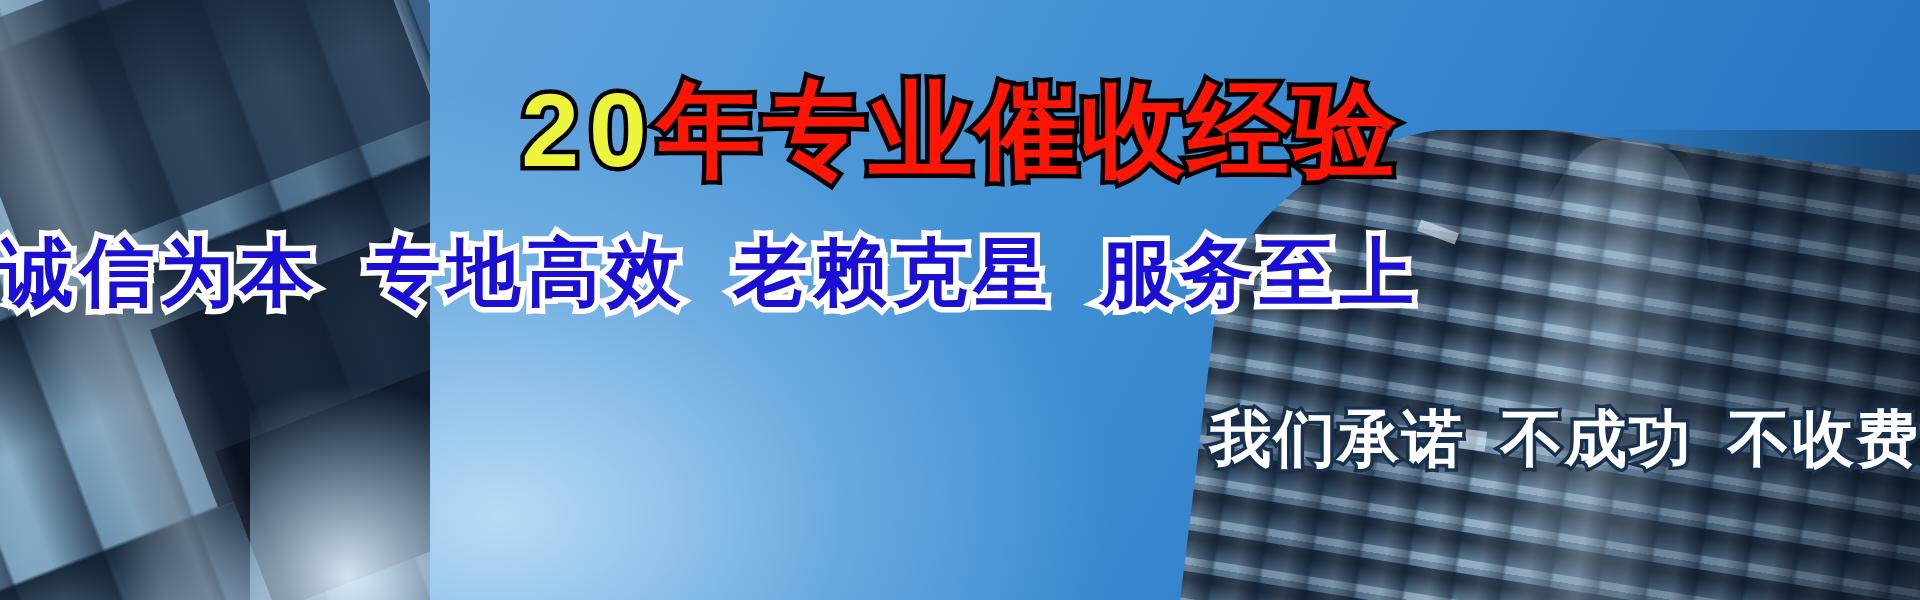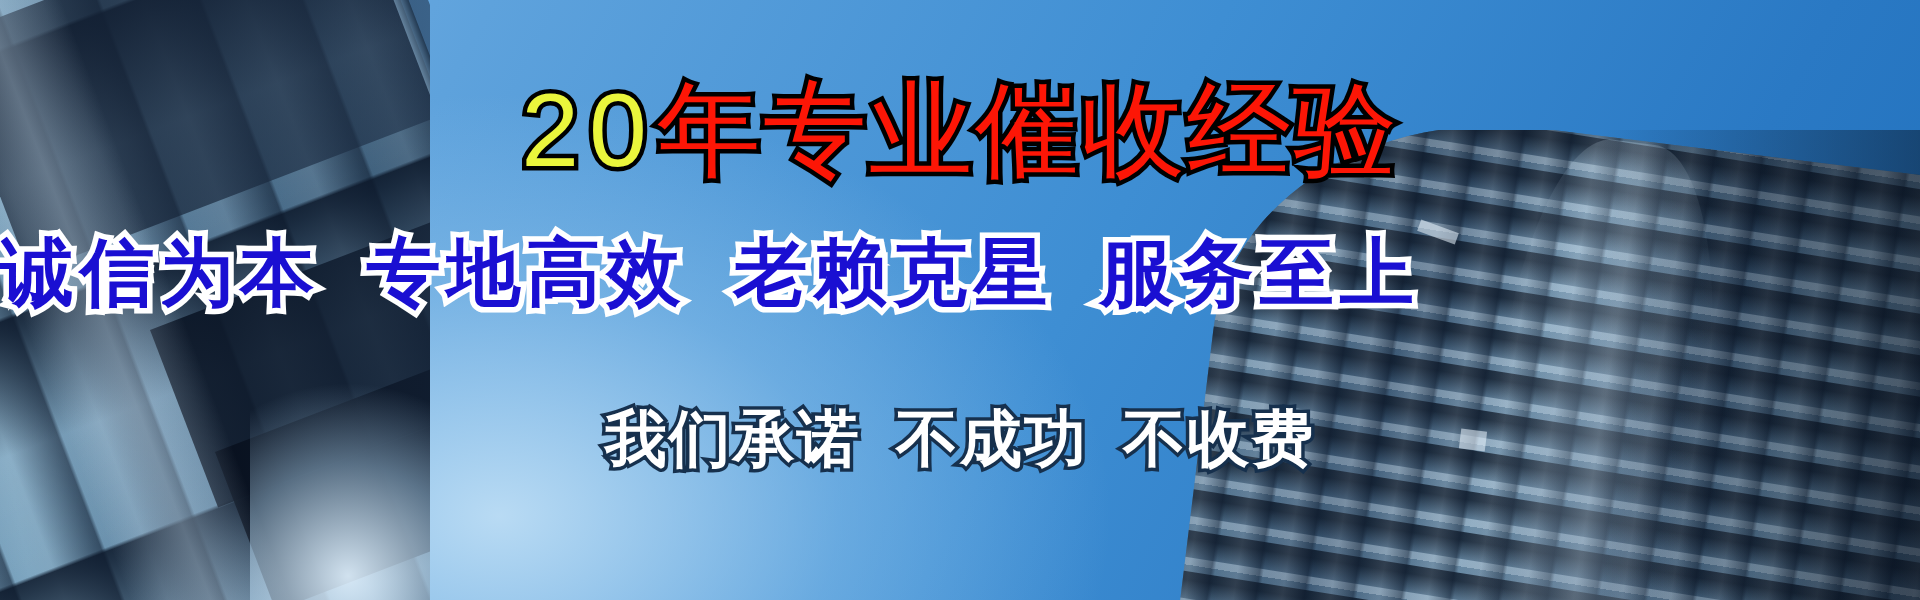--- a/index.html
+++ b/index.html
@@ -122,21 +122,21 @@
   }
   .br-win{position:absolute;background:rgba(235,246,255,.55);}
 
   
   .content{position:absolute;inset:0;}
 
   .line1{
     position:absolute;top:74px;left:0;right:0;
     text-align:center;
     font-size:104px;line-height:112px;
-    font-weight:normal;
+    font-weight:bold;
     letter-spacing:4px;
     white-space:nowrap;
   }
   .l1-num{
     color:#eaf53c;
     letter-spacing:10px;
     -webkit-text-stroke:9px #000;
     paint-order:stroke fill;
     text-shadow:0 0 1px #000;
   }
@@ -156,21 +156,21 @@
     color:#1a0fd2;
     letter-spacing:6px;
     white-space:nowrap;
     -webkit-text-stroke:11px #ffffff;
     paint-order:stroke fill;
   }
   .line2 .sp{letter-spacing:26px;}
 
   .line3{
     position:absolute;top:404px;left:0;right:0;
-    text-align:center;
+    text-align:right;
     font-size:62px;line-height:70px;
     font-weight:bold;
     color:#ffffff;
     letter-spacing:2px;
     white-space:nowrap;
     -webkit-text-stroke:7px #16304d;
     paint-order:stroke fill;
   }
   .line3 .sp{letter-spacing:18px;}
 </style>

